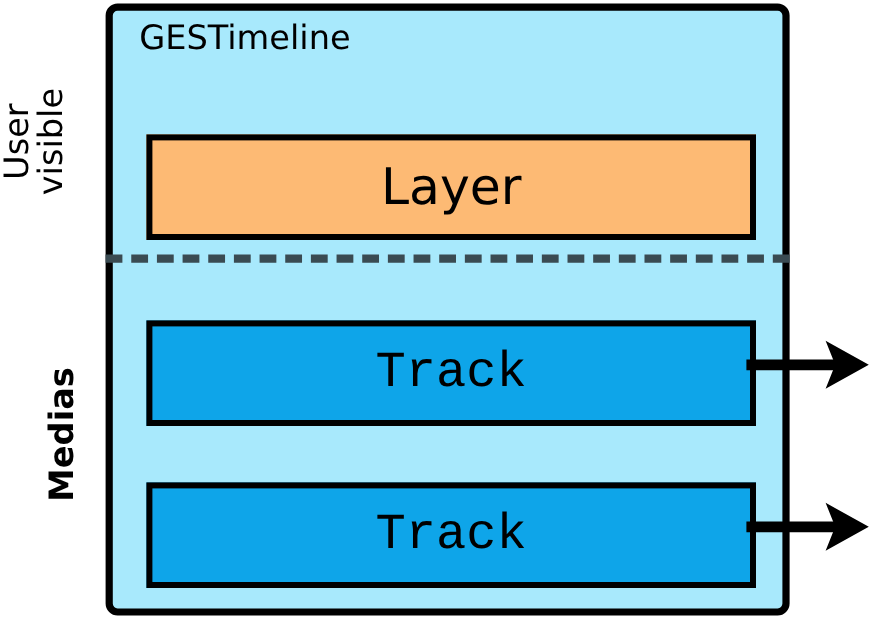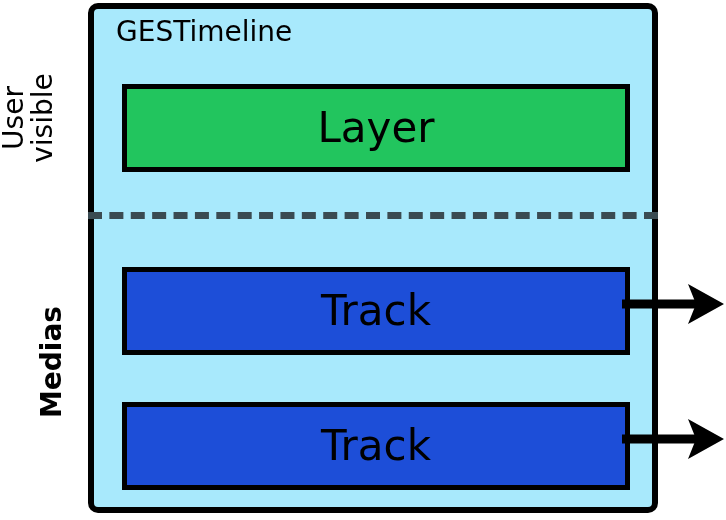--- a/index.html
+++ b/index.html
@@ -74,24 +74,26 @@
     box-sizing: border-box;
     border: 5px solid #000000;
     display: flex;
     align-items: center;
     justify-content: center;
     color: #000000;
     font-size: 42px;
     line-height: 1;
   }
   .block-layer {
-    background: #22c55e;
+    background: #fdba74;
+    margin-top: 28px;
   }
   .block-track {
-    background: #1d4ed8;
+    background: #0ea5e9;
+    font-family: Liberation Mono, monospace;
   }
   #layer-block {
     left: 28px;
     top: 75px;
     width: 508px;
     height: 88px;
   }
   #track-block-1 {
     left: 28px;
     top: 258px;

